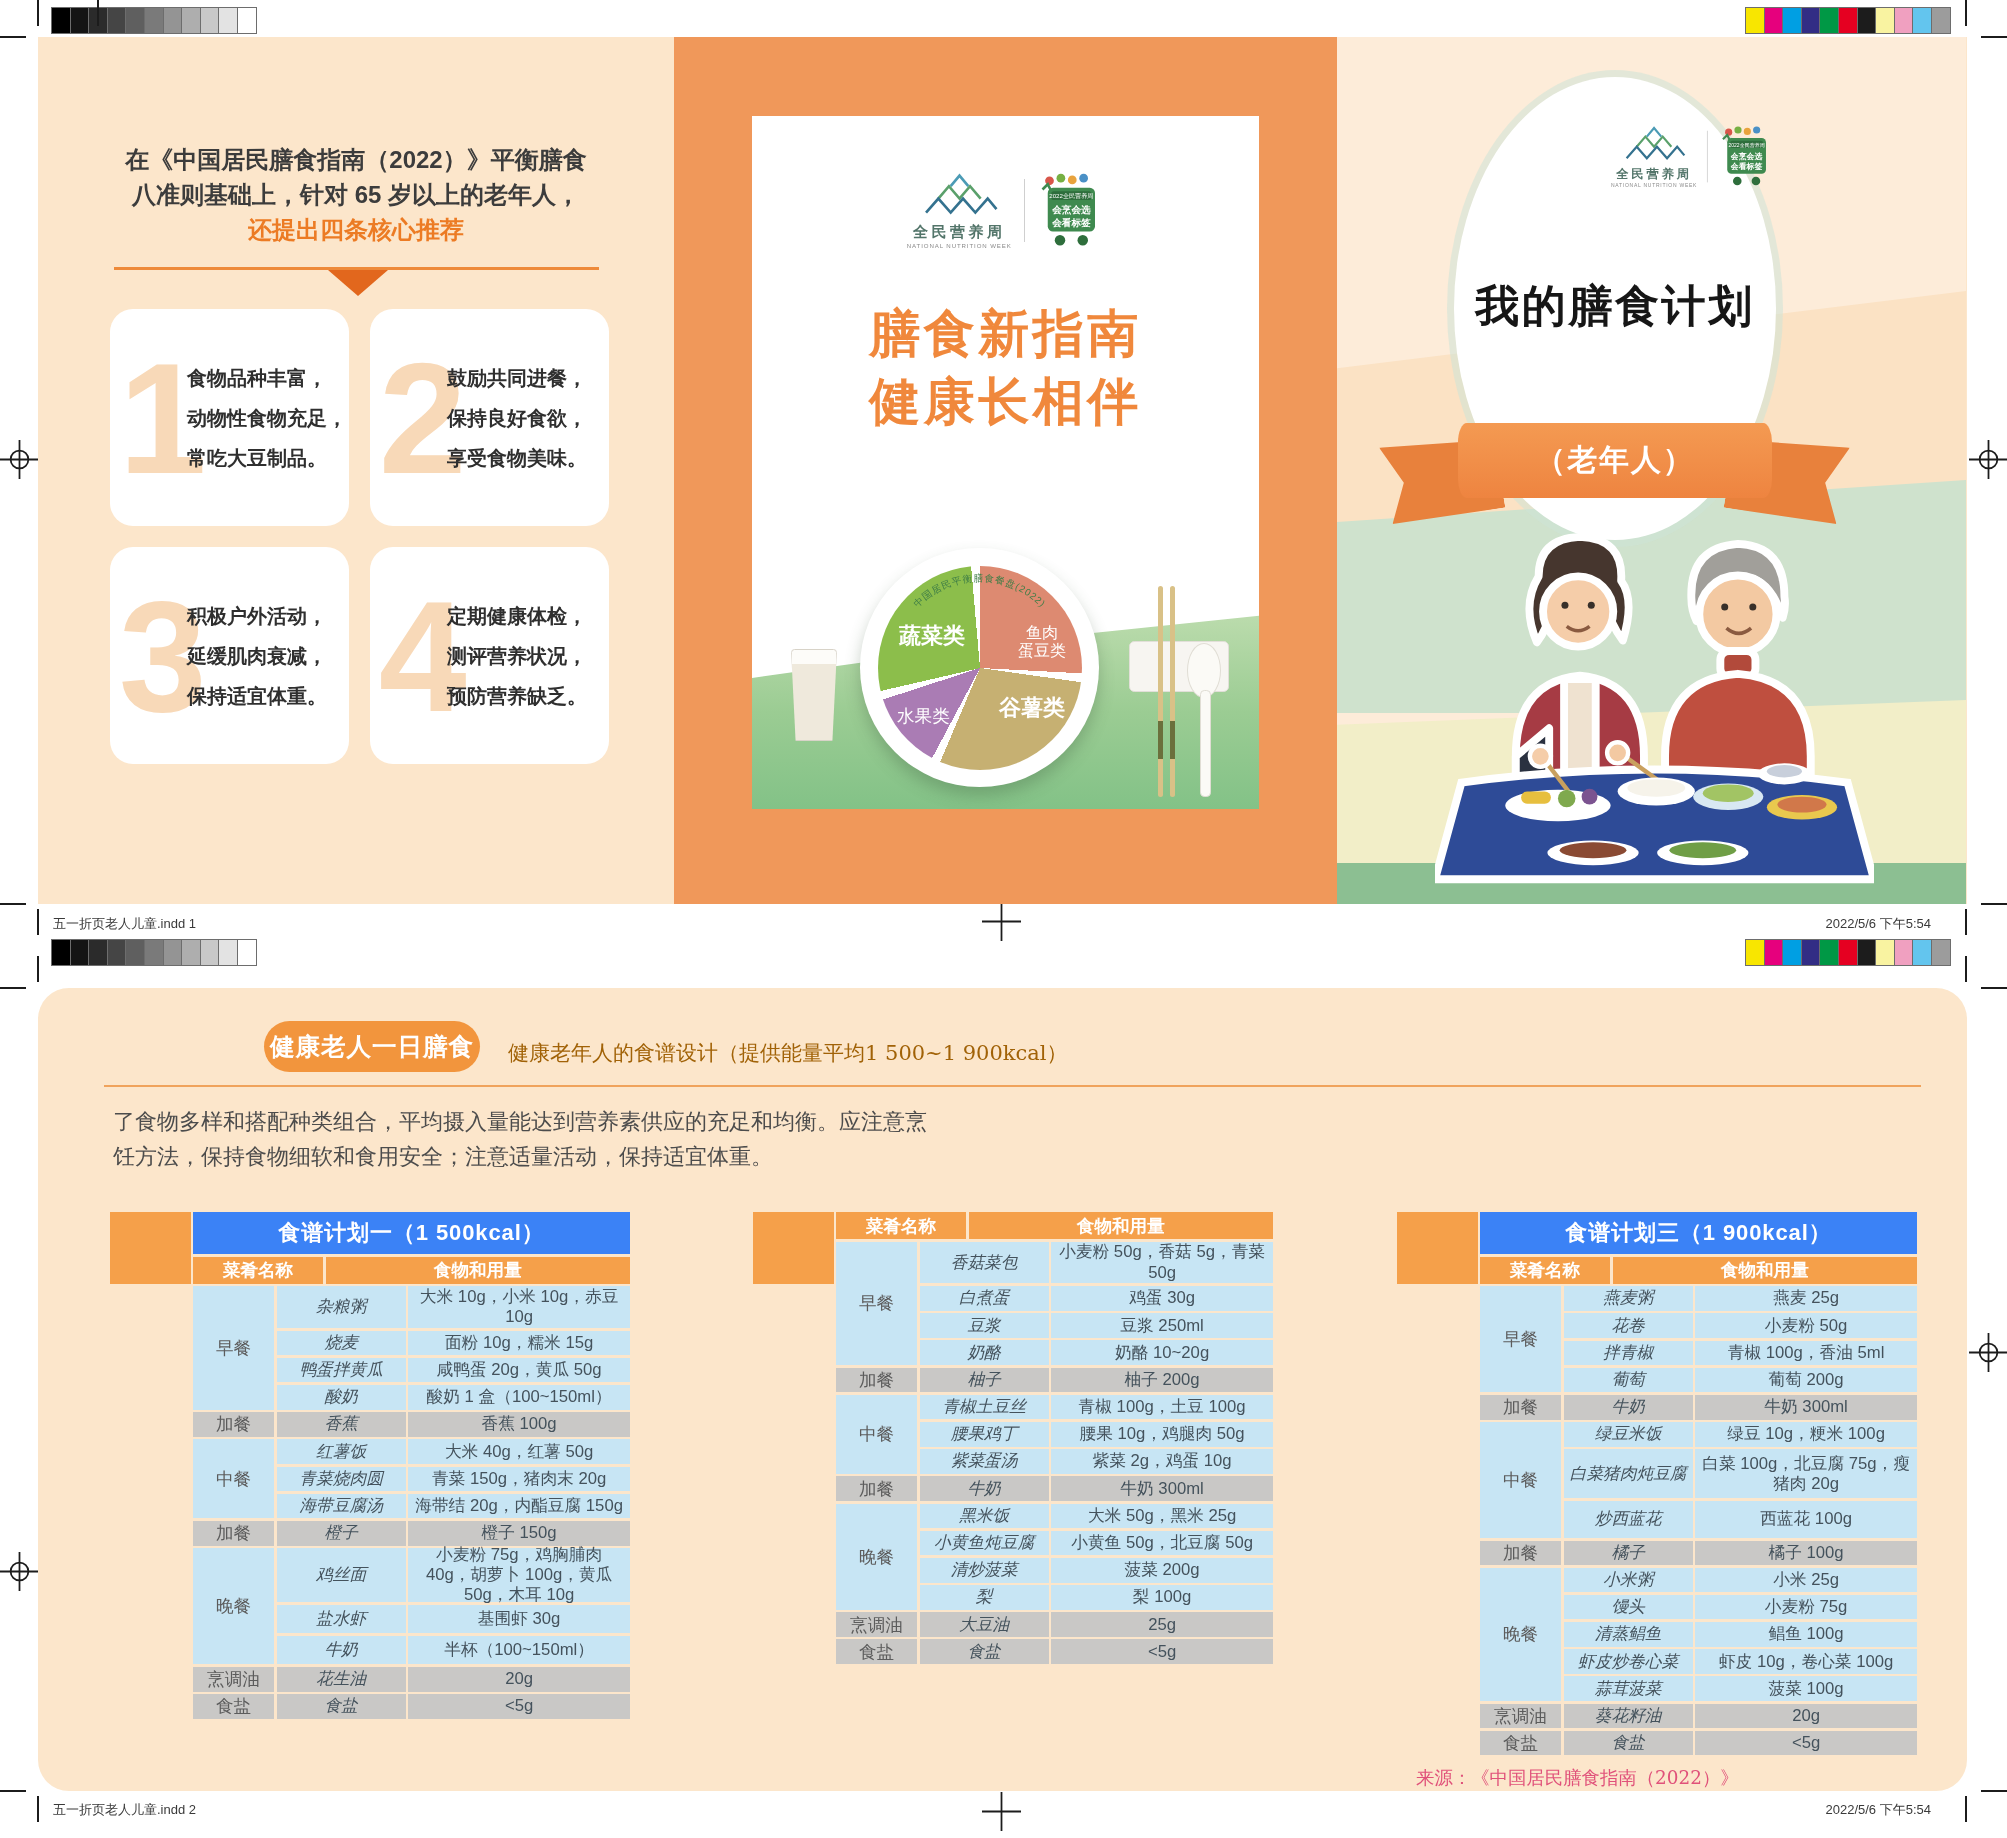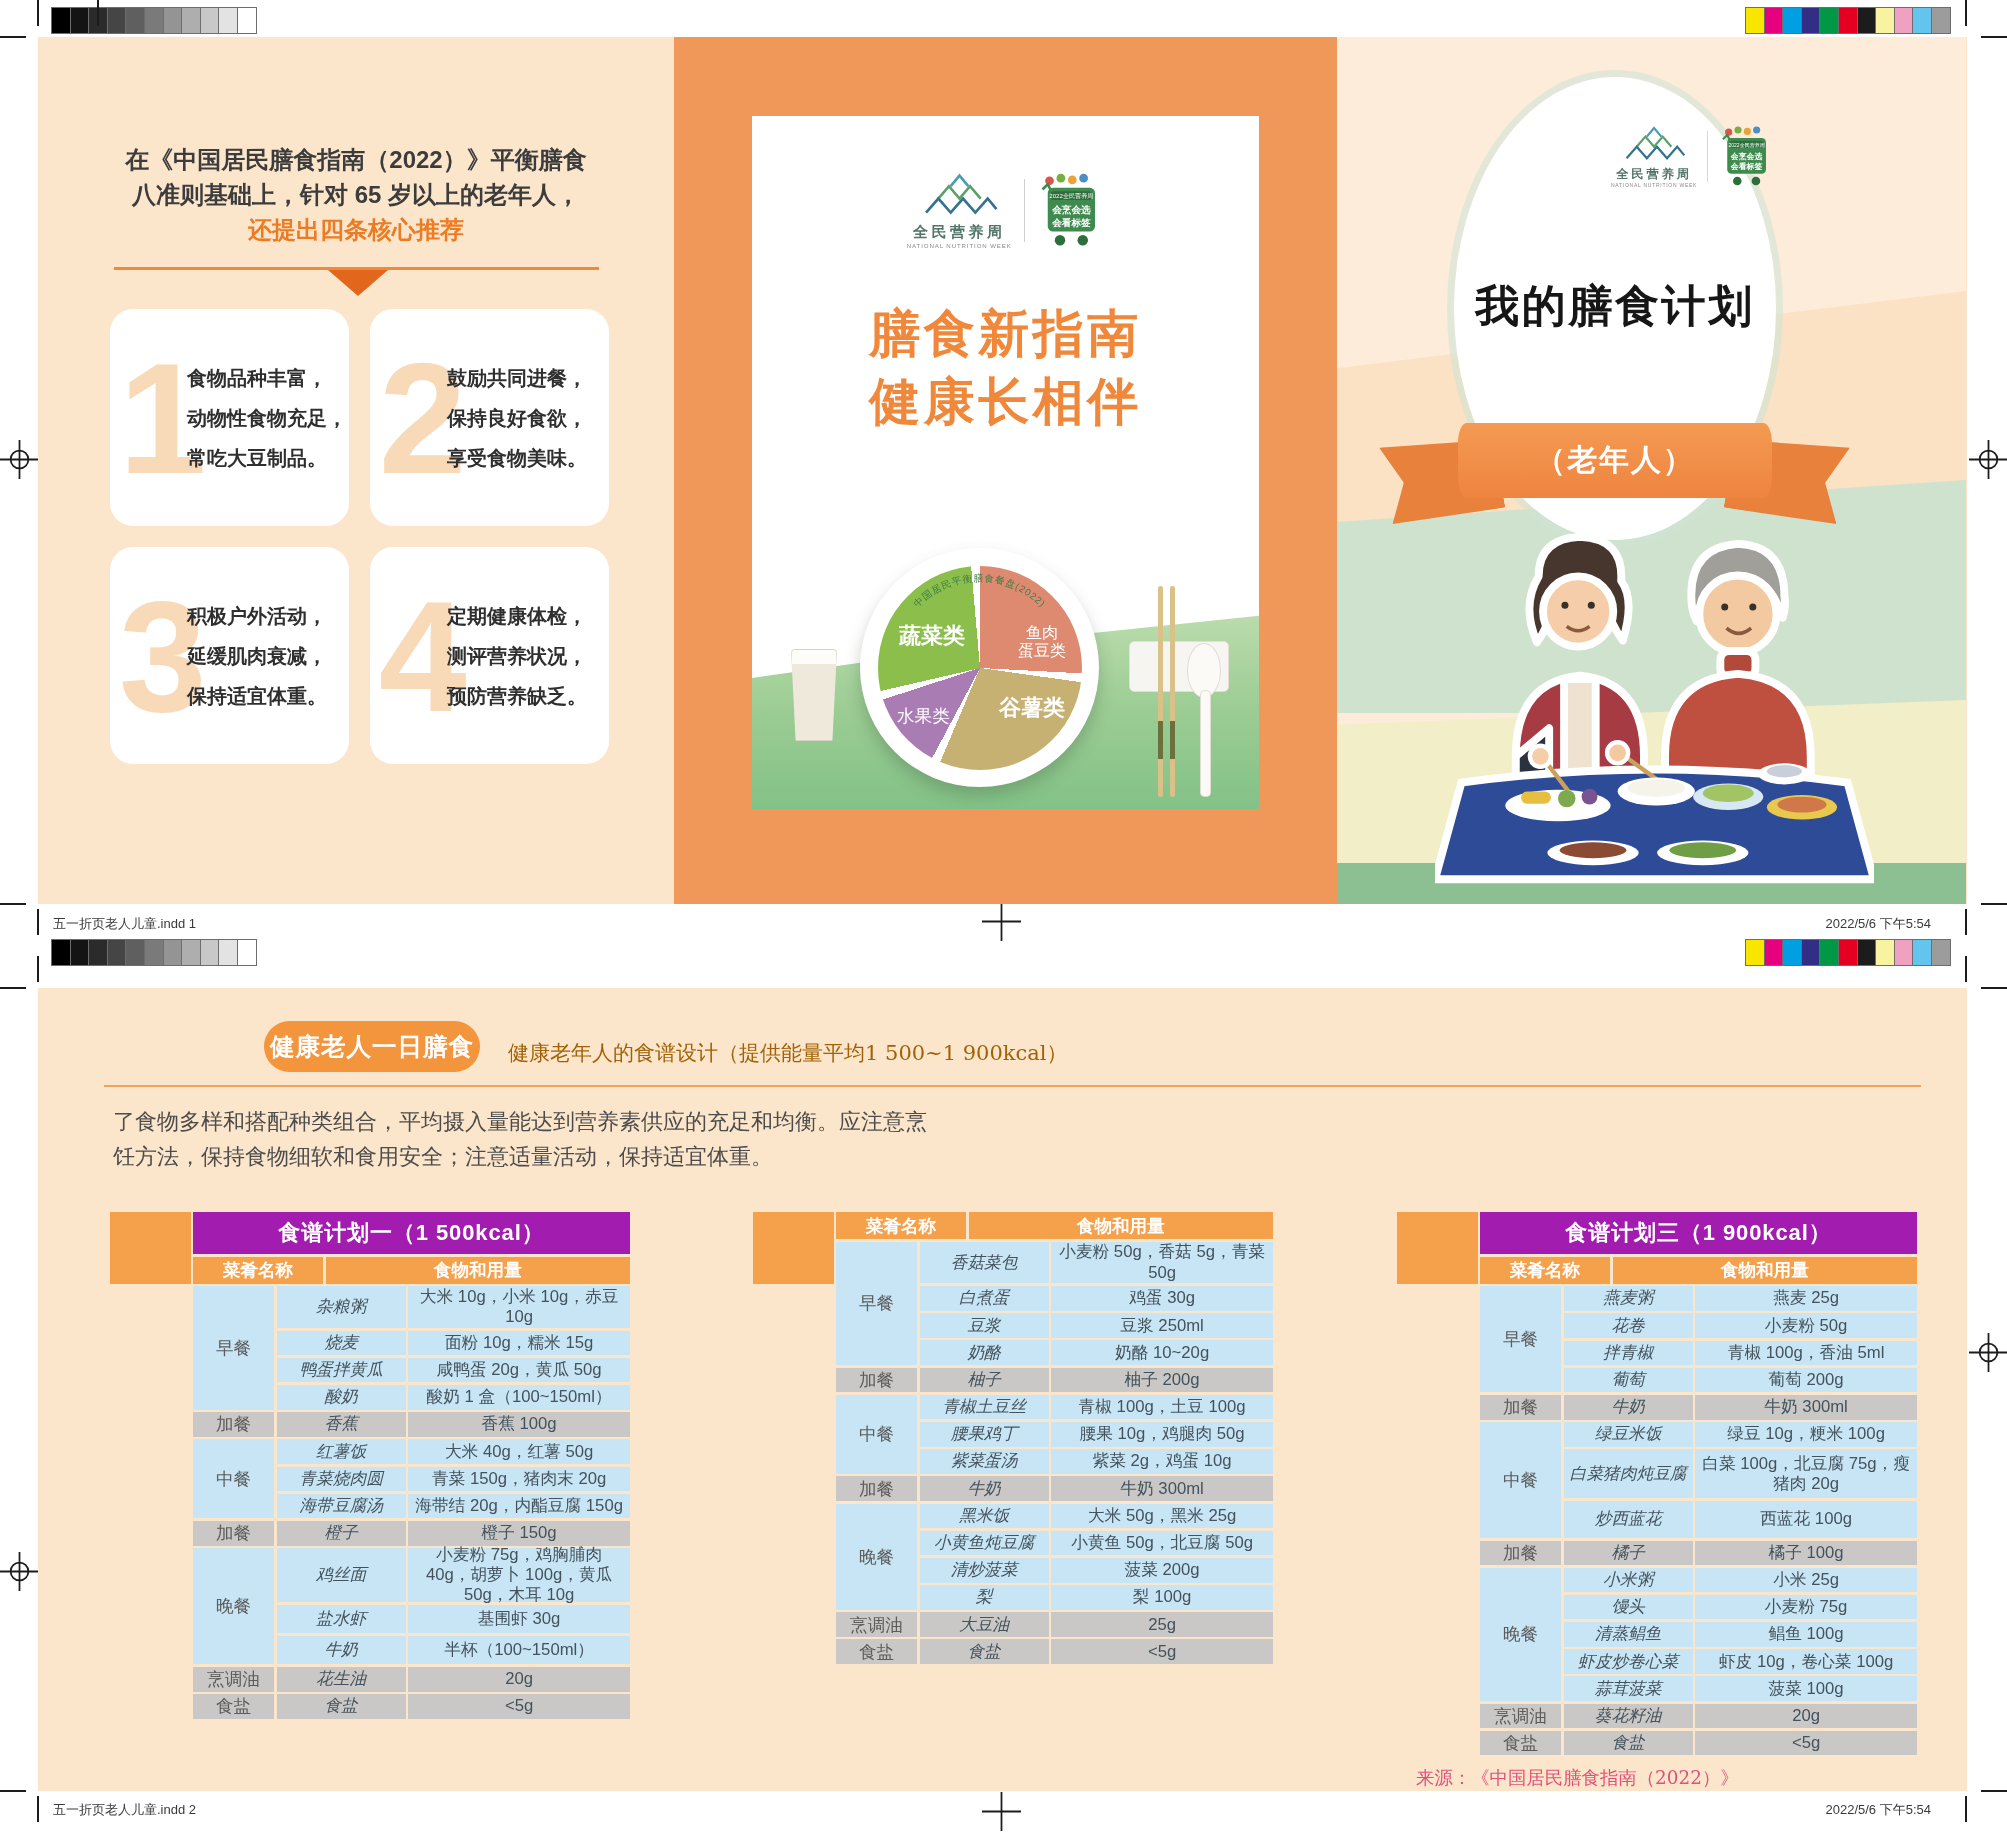--- a/index.html
+++ b/index.html
@@ -11,21 +11,21 @@
   .bar{position:absolute;display:flex;border:0.9px solid #6d6d6d;}
   .bar-cell{width:17.6px;height:24.6px;border-right:0.9px solid #6d6d6d;}
   .bar-cell:last-child{border-right:none;}
   .slug{position:absolute;font-size:13px;color:#3a3a3a;}
   .cmk{position:absolute;background:#1c1c1c;}
   .reg{position:absolute;width:39px;height:39px;}
   .reg svg{display:block;}
 
   
   .page1{position:absolute;left:38px;top:37px;width:1929px;height:867px;background:#fce6cb;overflow:hidden;}
-  .page2{position:absolute;left:38px;top:988px;width:1929px;height:803px;background:#fce6cb;overflow:hidden;}
+  .page2{position:absolute;left:38px;top:988px;width:1929px;height:803px;background:#fce6cb;overflow:hidden;border-radius:31px;}
 
   
   .panel-left{position:absolute;left:0;top:0;width:636px;height:867px;}
   .intro{position:absolute;left:0;top:105px;width:636px;text-align:center;
     font-size:24px;font-weight:bold;color:#3c3c3c;line-height:35px;}
   .intro .hl{color:#ec7b24;}
   .divider{position:absolute;left:76px;top:230px;width:485px;height:2.6px;background:#ee8a3a;}
   .tri-down{position:absolute;left:290px;top:233px;width:0;height:0;
     border-left:30px solid transparent;border-right:30px solid transparent;border-top:26px solid #e2671d;}
   .rec-grid{position:absolute;left:72px;top:272px;width:499px;display:grid;
@@ -97,21 +97,21 @@
   .badge{position:absolute;left:226px;top:33px;width:216px;height:51px;border-radius:25.5px;background:#f2953d;
     display:flex;align-items:center;justify-content:center;
     font-size:24.6px;font-weight:bold;color:#ffffff;letter-spacing:0.9px;}
   .subtitle{position:absolute;left:470px;top:51px;font-size:21px;color:#a16207;}
   .rule{position:absolute;left:66px;top:97px;width:1817px;height:1.8px;background:#f0a35c;}
   .introp{position:absolute;left:75px;top:116px;width:930px;font-size:22px;color:#4c4c4c;line-height:35px;}
   .source{position:absolute;left:1378px;top:777px;font-size:18.4px;color:#e0517a;}
 
   .ftable{position:absolute;top:224px;width:520px;padding-left:83px;box-sizing:border-box;}
   .ft-corner{position:absolute;left:0;top:0;width:81px;height:72px;background:#f5a04a;}
-  .ft-title{height:42px;background:#a21caf;color:#fff;font-size:22px;font-weight:bold;letter-spacing:0.9px;
+  .ft-title{height:42px;background:#3b82f6;color:#fff;font-size:22px;font-weight:bold;letter-spacing:0.9px;
     display:flex;align-items:center;justify-content:center;margin-bottom:2.6px;}
   .ft-head{height:27px;display:flex;gap:2.6px;margin-bottom:2.6px;}
   .ft-head>div{background:#f5a04a;color:#fff;font-weight:bold;font-size:17.6px;
     display:flex;align-items:center;justify-content:center;}
   .ft-h-name{width:130px;flex-shrink:0;}
   .ft-h-qty{flex:1;}
   .ft-sec{display:flex;gap:2.6px;margin-bottom:2.6px;}
   .ft-meal{width:81px;flex-shrink:0;display:flex;align-items:center;justify-content:center;
     font-size:17.6px;color:#5c5c5c;}
   .ft-rows{flex:1;display:flex;flex-direction:column;gap:2.6px;}

